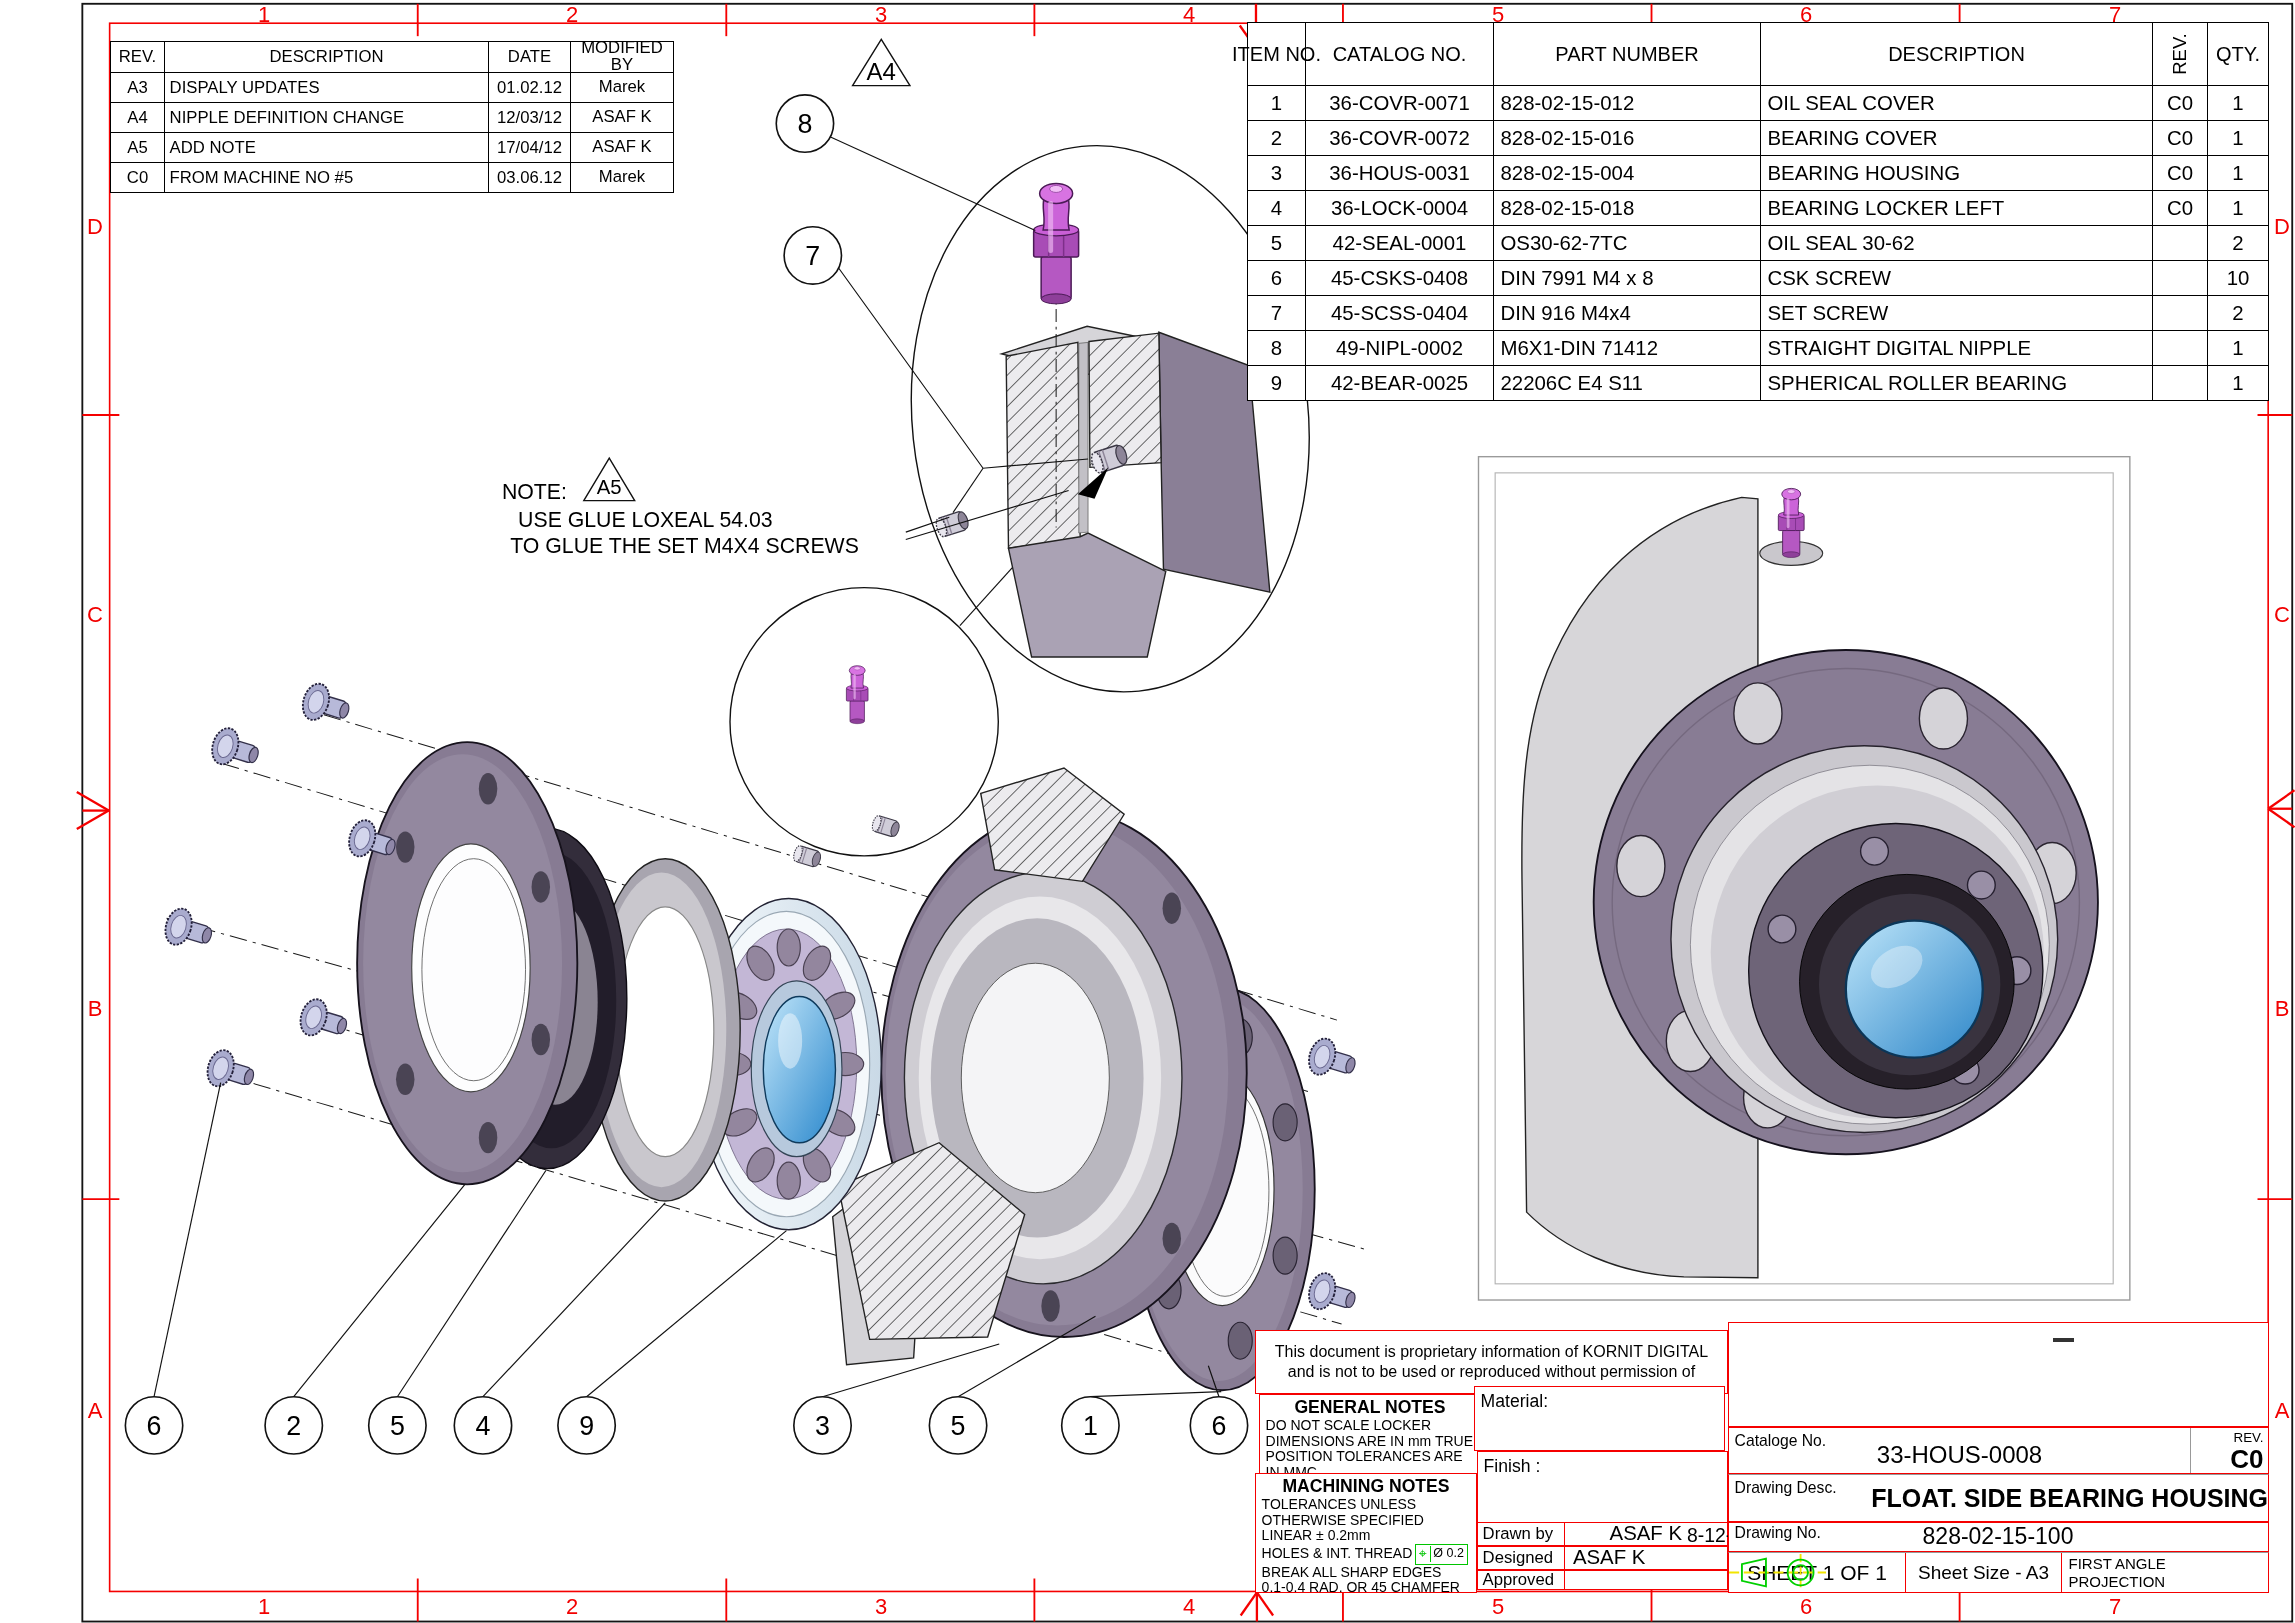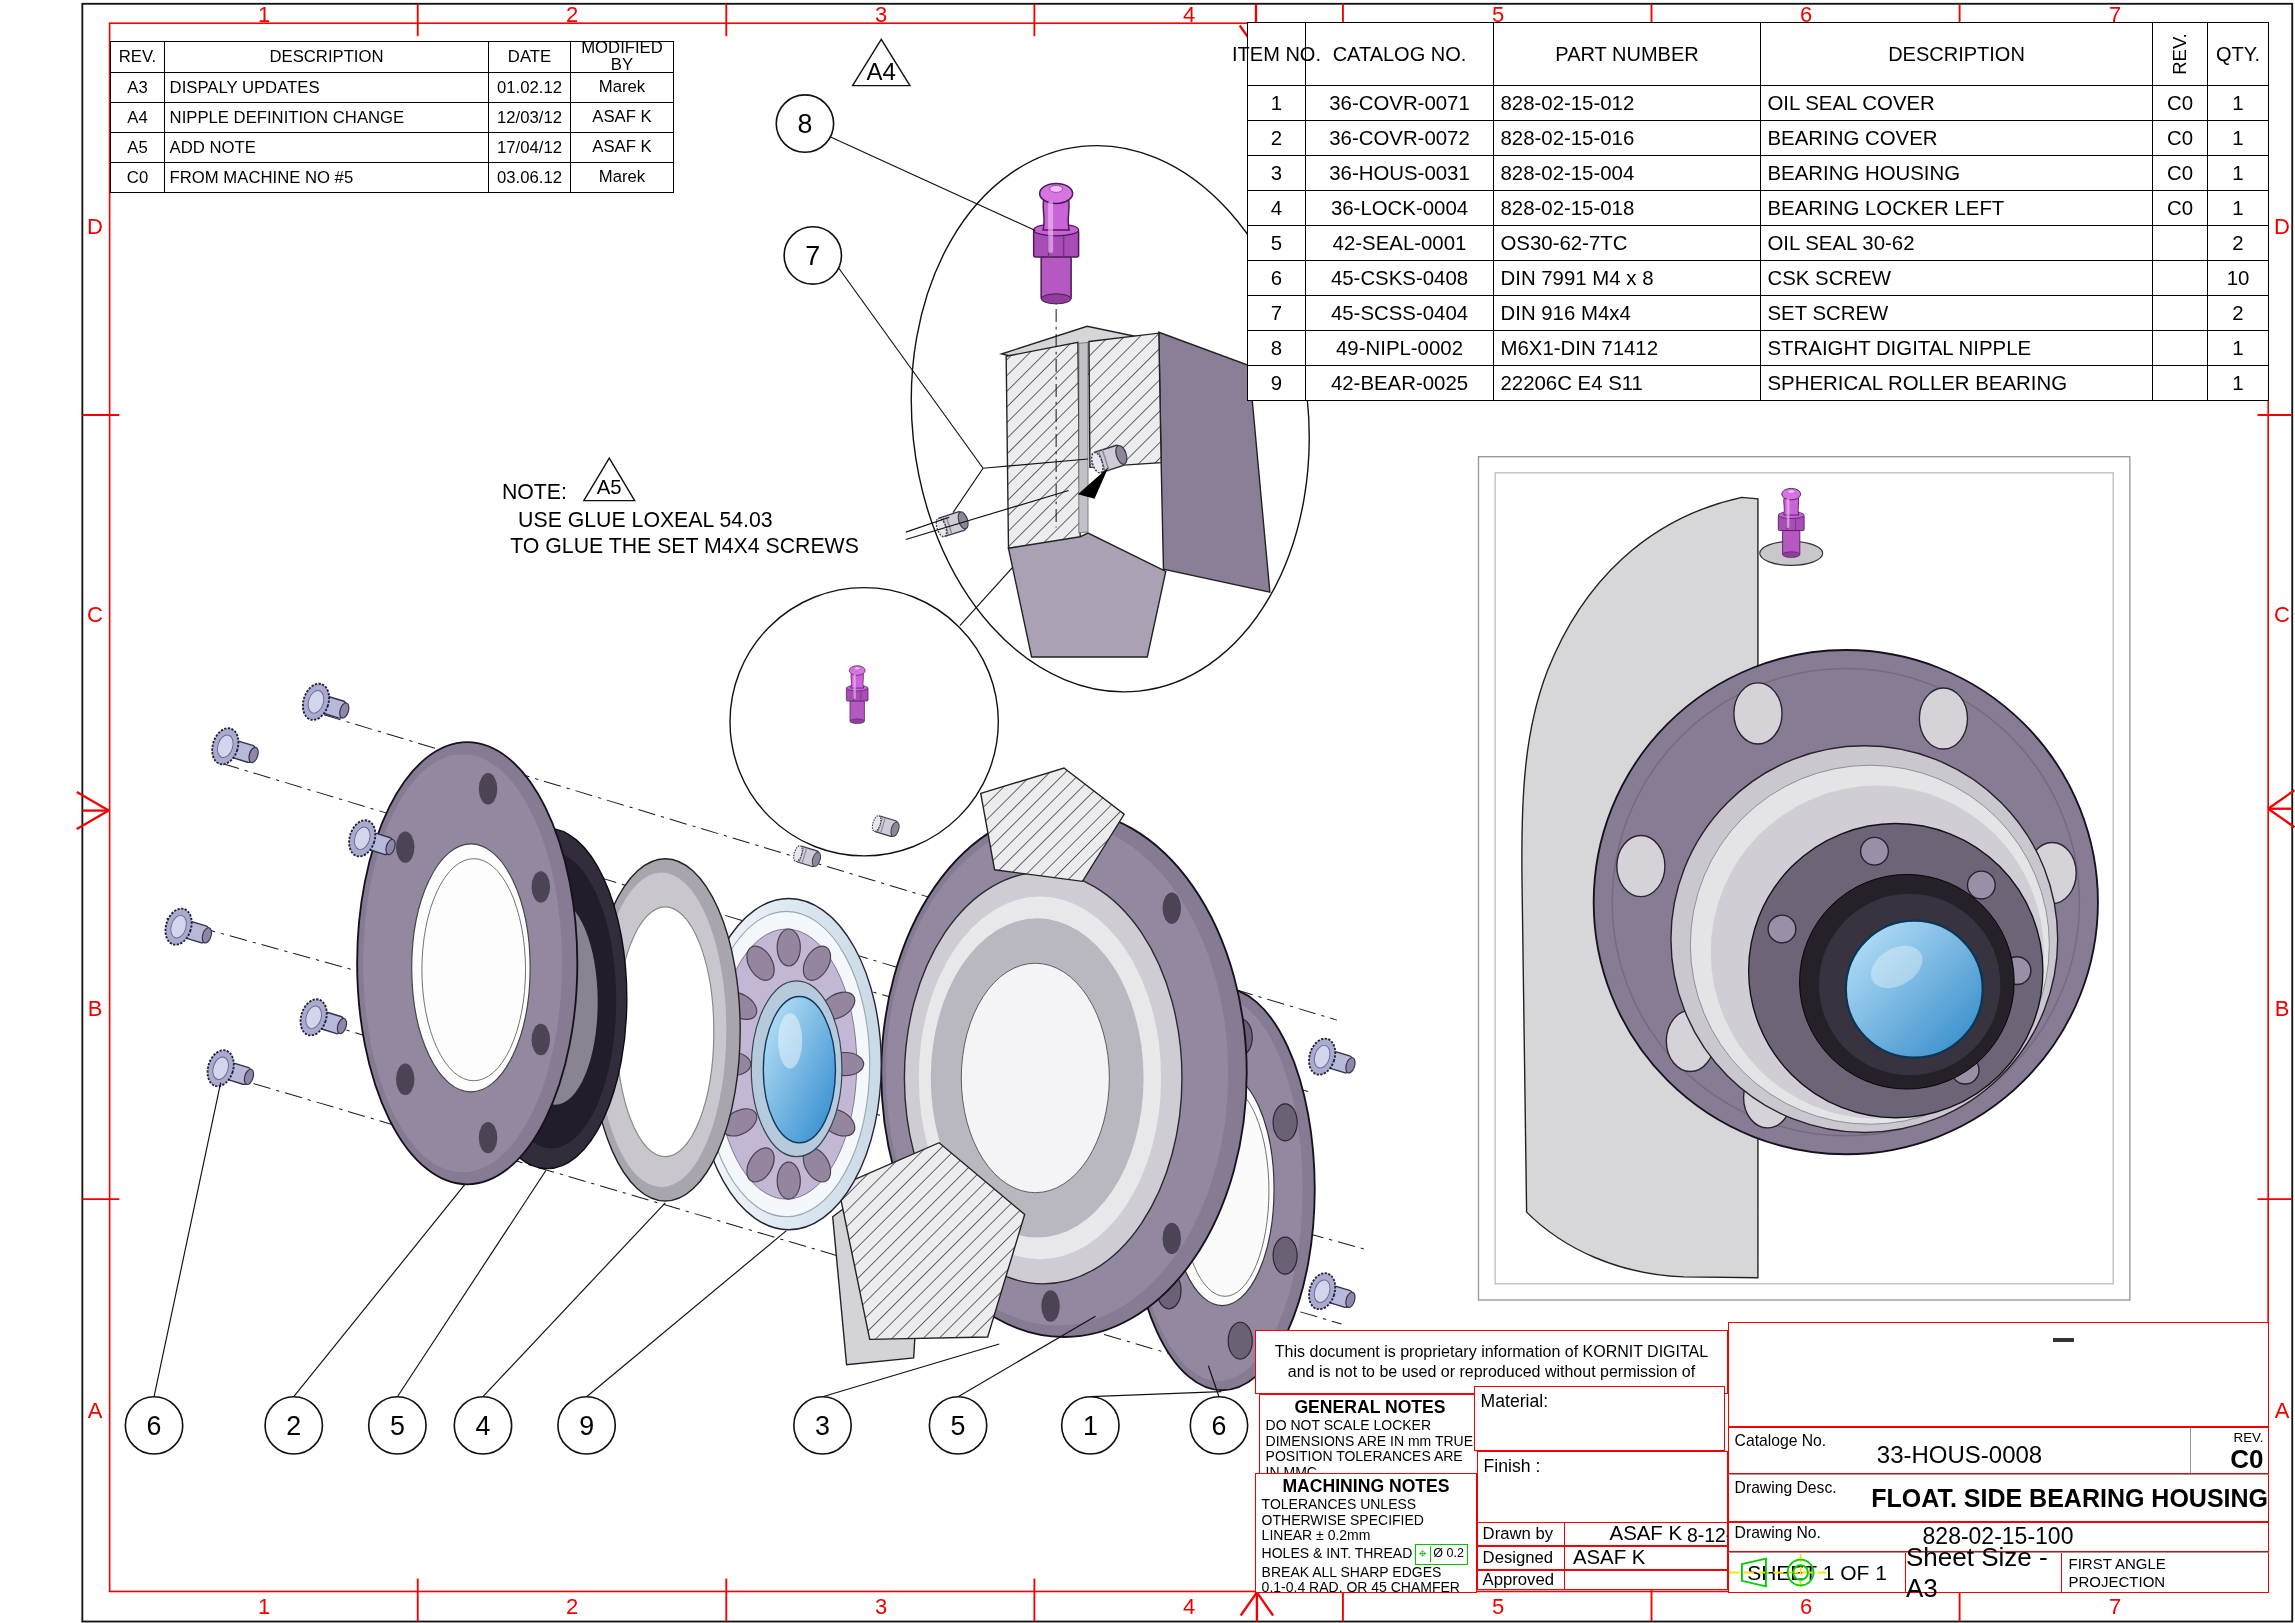--- a/index.html
+++ b/index.html
@@ -557,21 +557,21 @@
   <div class="tb" style="left:473px;top:152px;width:541px;height:48px;border-top:0.9px solid #999;">
     <div class="lbl">Drawing  Desc.</div>
     <div style="position:absolute;left:93px;top:0;right:0;height:100%;display:flex;align-items:center;justify-content:flex-end;font-size:25px;font-weight:bold;white-space:nowrap;">FLOAT. SIDE BEARING HOUSING</div>
   </div>
   <div class="tb" style="left:473px;top:200px;width:541px;height:30px;">
     <div class="lbl" style="top:0.9px;">Drawing  No.</div>
     <div style="position:absolute;left:93px;top:0;width:352px;height:100%;display:flex;align-items:flex-end;justify-content:center;font-size:23px;padding-bottom:0.9px;box-sizing:border-box;">828-02-15-100</div>
   </div>
   <div class="tb" style="left:473px;top:230px;width:541px;height:41px;border-top:0.9px solid #999;display:flex;">
     <div style="width:177px;display:flex;align-items:center;justify-content:center;font-size:21px;border-right:1.4px solid #f50000;box-sizing:border-box;">SHEET 1 OF 1</div>
-    <div style="width:156px;display:flex;align-items:center;justify-content:center;font-size:26px;border-right:1.4px solid #f50000;box-sizing:border-box;">Sheet Size - A3</div>
+    <div style="width:156px;display:flex;align-items:center;justify-content:center;font-size:19px;border-right:1.4px solid #f50000;box-sizing:border-box;text-align:right;">Sheet Size - A3</div>
     <div style="flex:1;display:flex;align-items:center;">
       <div style="font-size:15px;line-height:17.6px;padding-left:6.5px;width:102px;">FIRST ANGLE PROJECTION</div>
       <svg width="97" height="39" viewBox="0 0 210 84">
         <line x1="0" y1="42" x2="210" y2="42" stroke="#f2e500" stroke-width="4" stroke-dasharray="22 10"></line>
         <line x1="155" y1="2" x2="155" y2="82" stroke="#f2e500" stroke-width="4" stroke-dasharray="18 9"></line>
         <polygon points="28,24 80,12 80,72 28,60" fill="none" stroke="#00d000" stroke-width="4"></polygon>
         <circle cx="155" cy="42" r="28" fill="none" stroke="#00d000" stroke-width="4"></circle>
         <circle cx="155" cy="42" r="16" fill="none" stroke="#00d000" stroke-width="4"></circle>
       </svg>
     </div>

